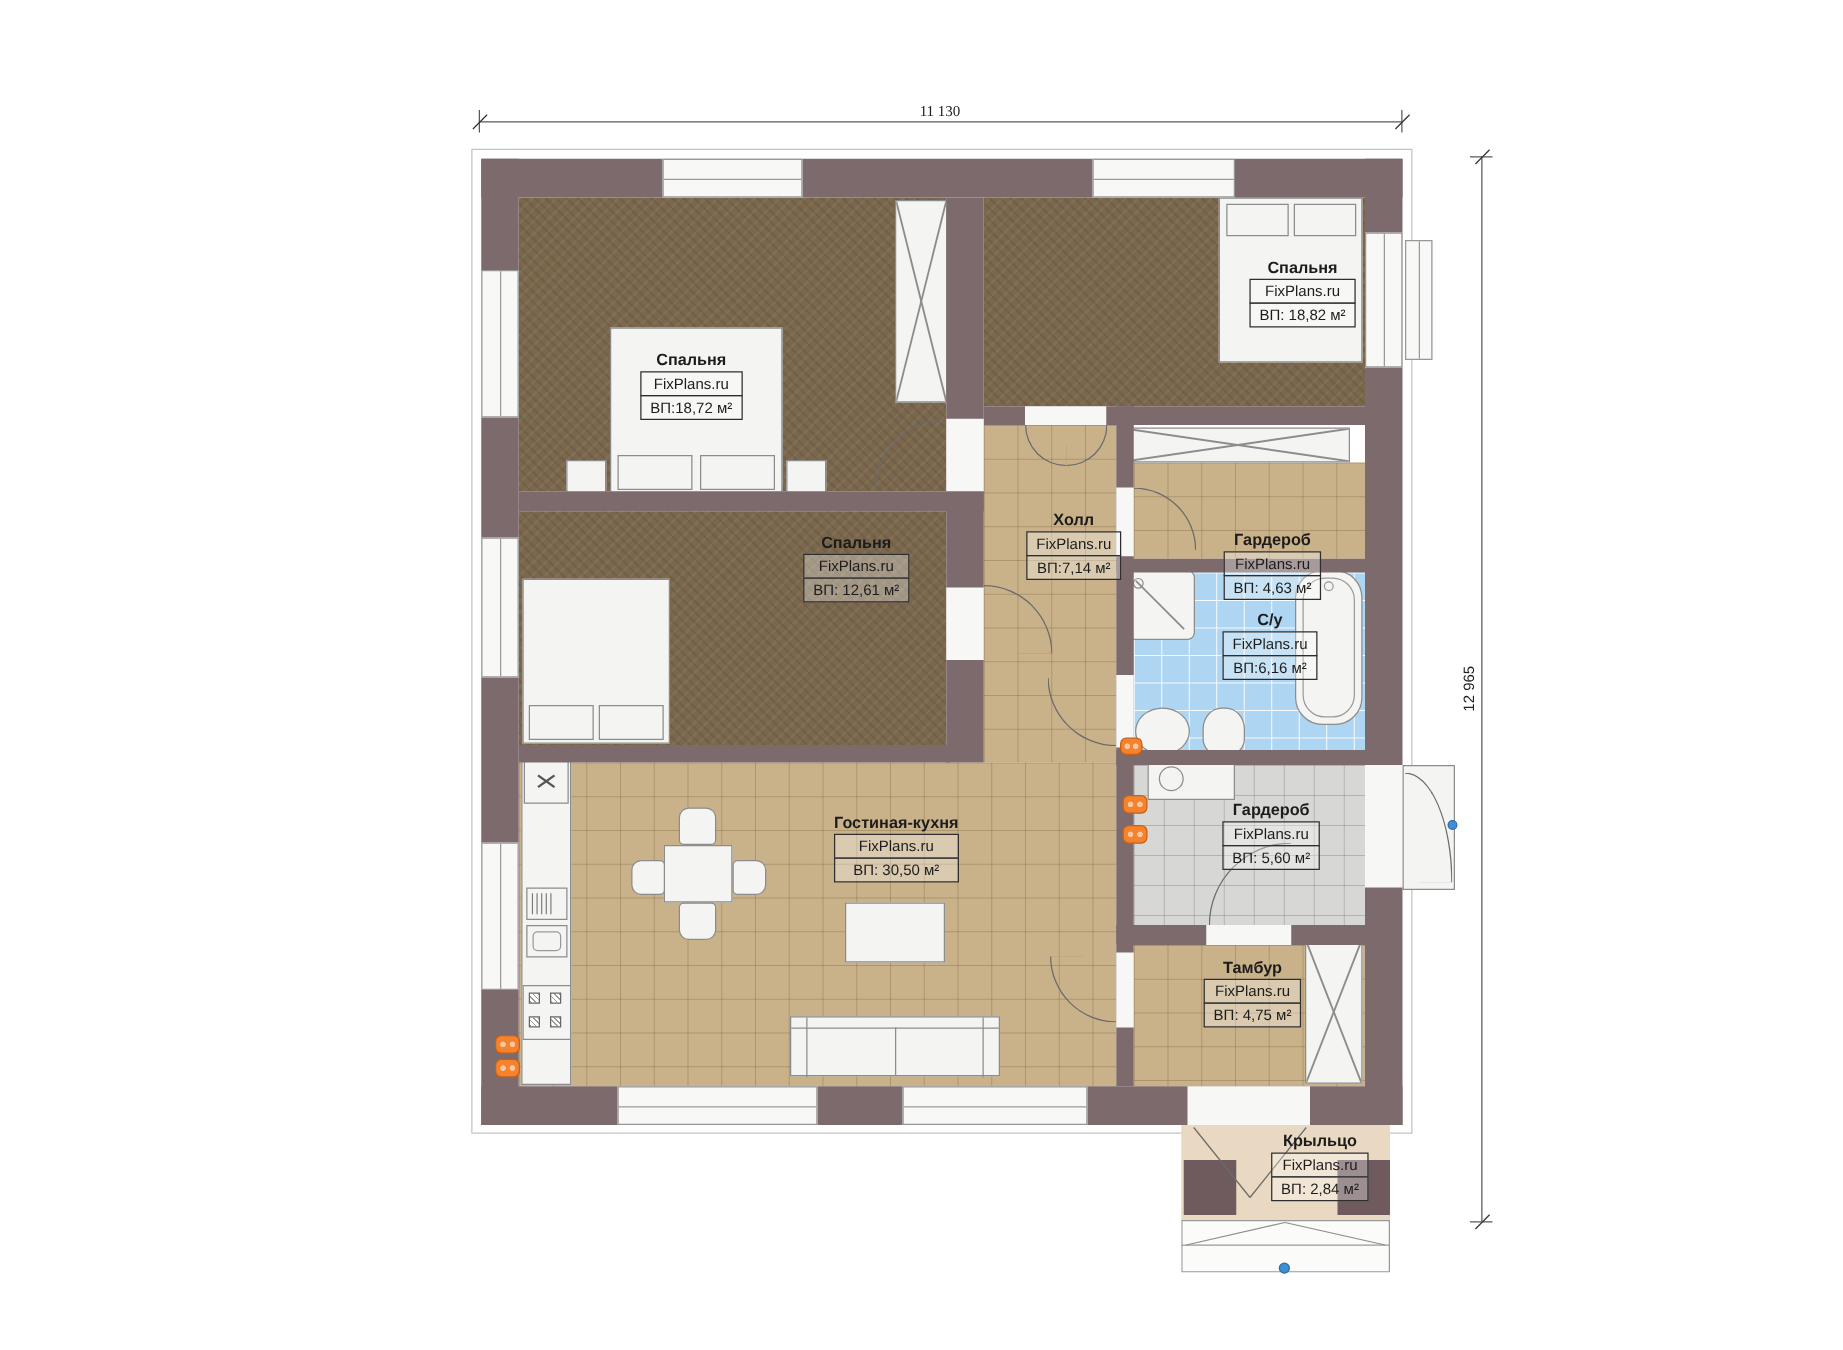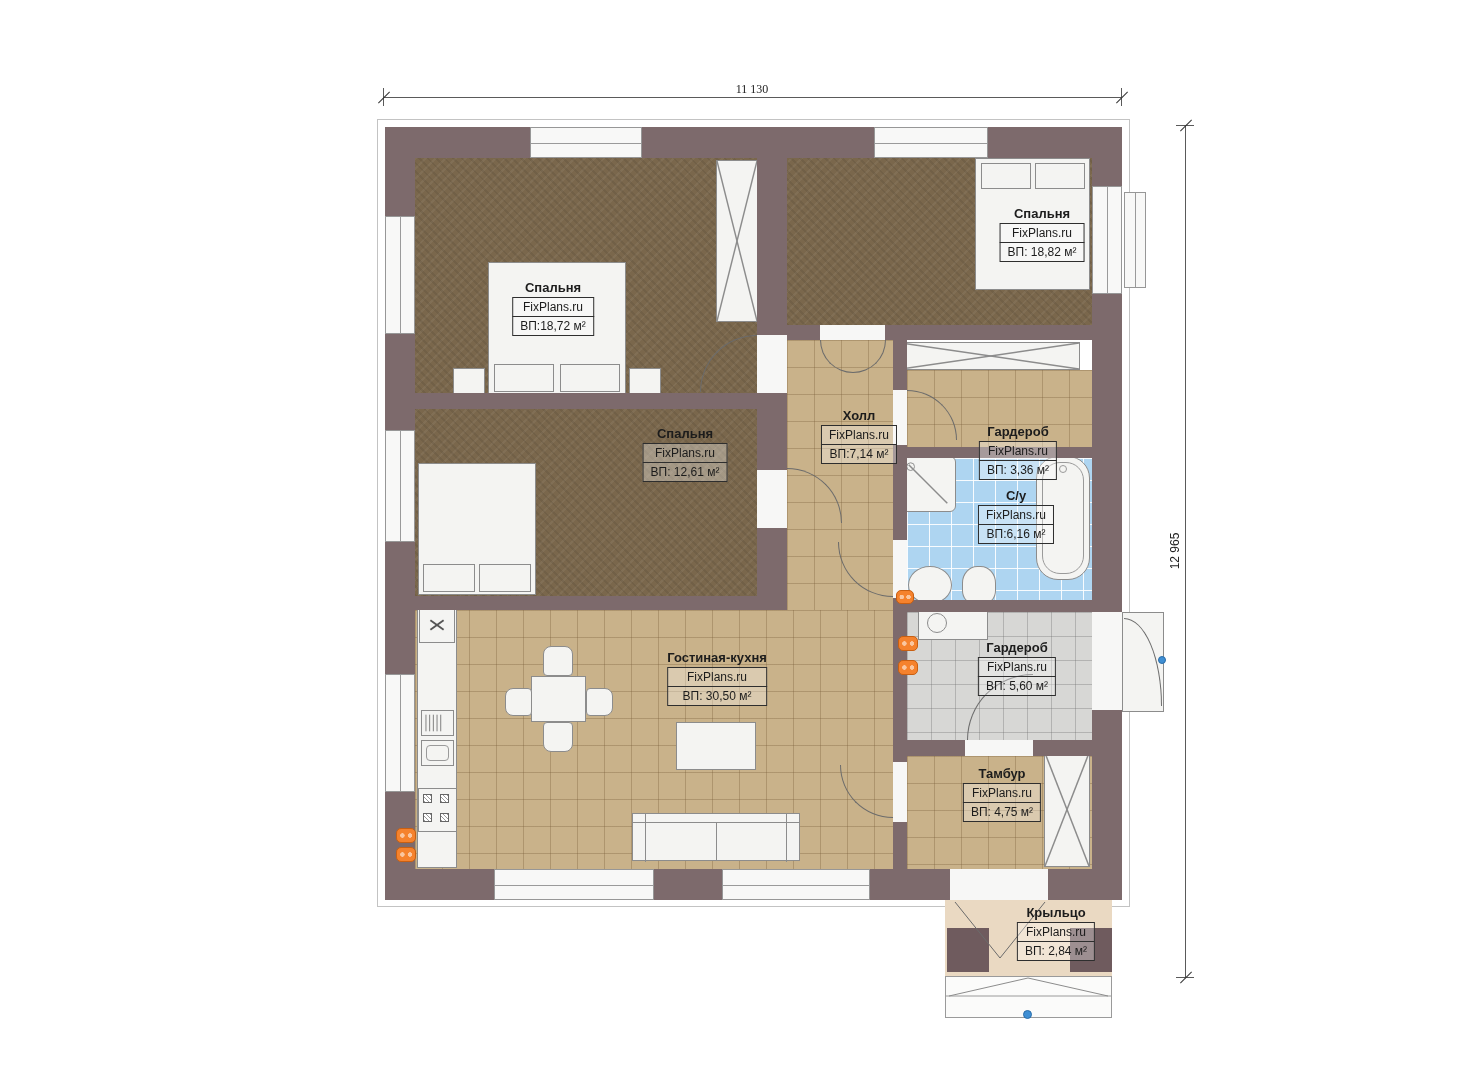--- a/index.html
+++ b/index.html
@@ -255,21 +255,21 @@
     <div class="rbox">ВП: 12,61 м²</div>
   </div>
   <div class="abs rlabel" style="left:845px;top:408px;">
     <div class="rname">Холл</div>
     <div class="rbox">FixPlans.ru</div>
     <div class="rbox">ВП:7,14 м²</div>
   </div>
   <div class="abs rlabel" style="left:1004px;top:384px;margin-top:40px;">
     <div class="rname">Гардероб</div>
     <div class="rbox">FixPlans.ru</div>
-    <div class="rbox">ВП: 3,36 м²</div>
+    <div class="rbox">ВП: 4,63 м²</div>
   </div>
   <div class="abs rlabel" style="left:1002px;top:488px;">
     <div class="rname">С/у</div>
     <div class="rbox">FixPlans.ru</div>
     <div class="rbox">ВП:6,16 м²</div>
   </div>
   <div class="abs rlabel" style="left:1003px;top:640px;">
     <div class="rname">Гардероб</div>
     <div class="rbox">FixPlans.ru</div>
     <div class="rbox">ВП: 5,60 м²</div>

